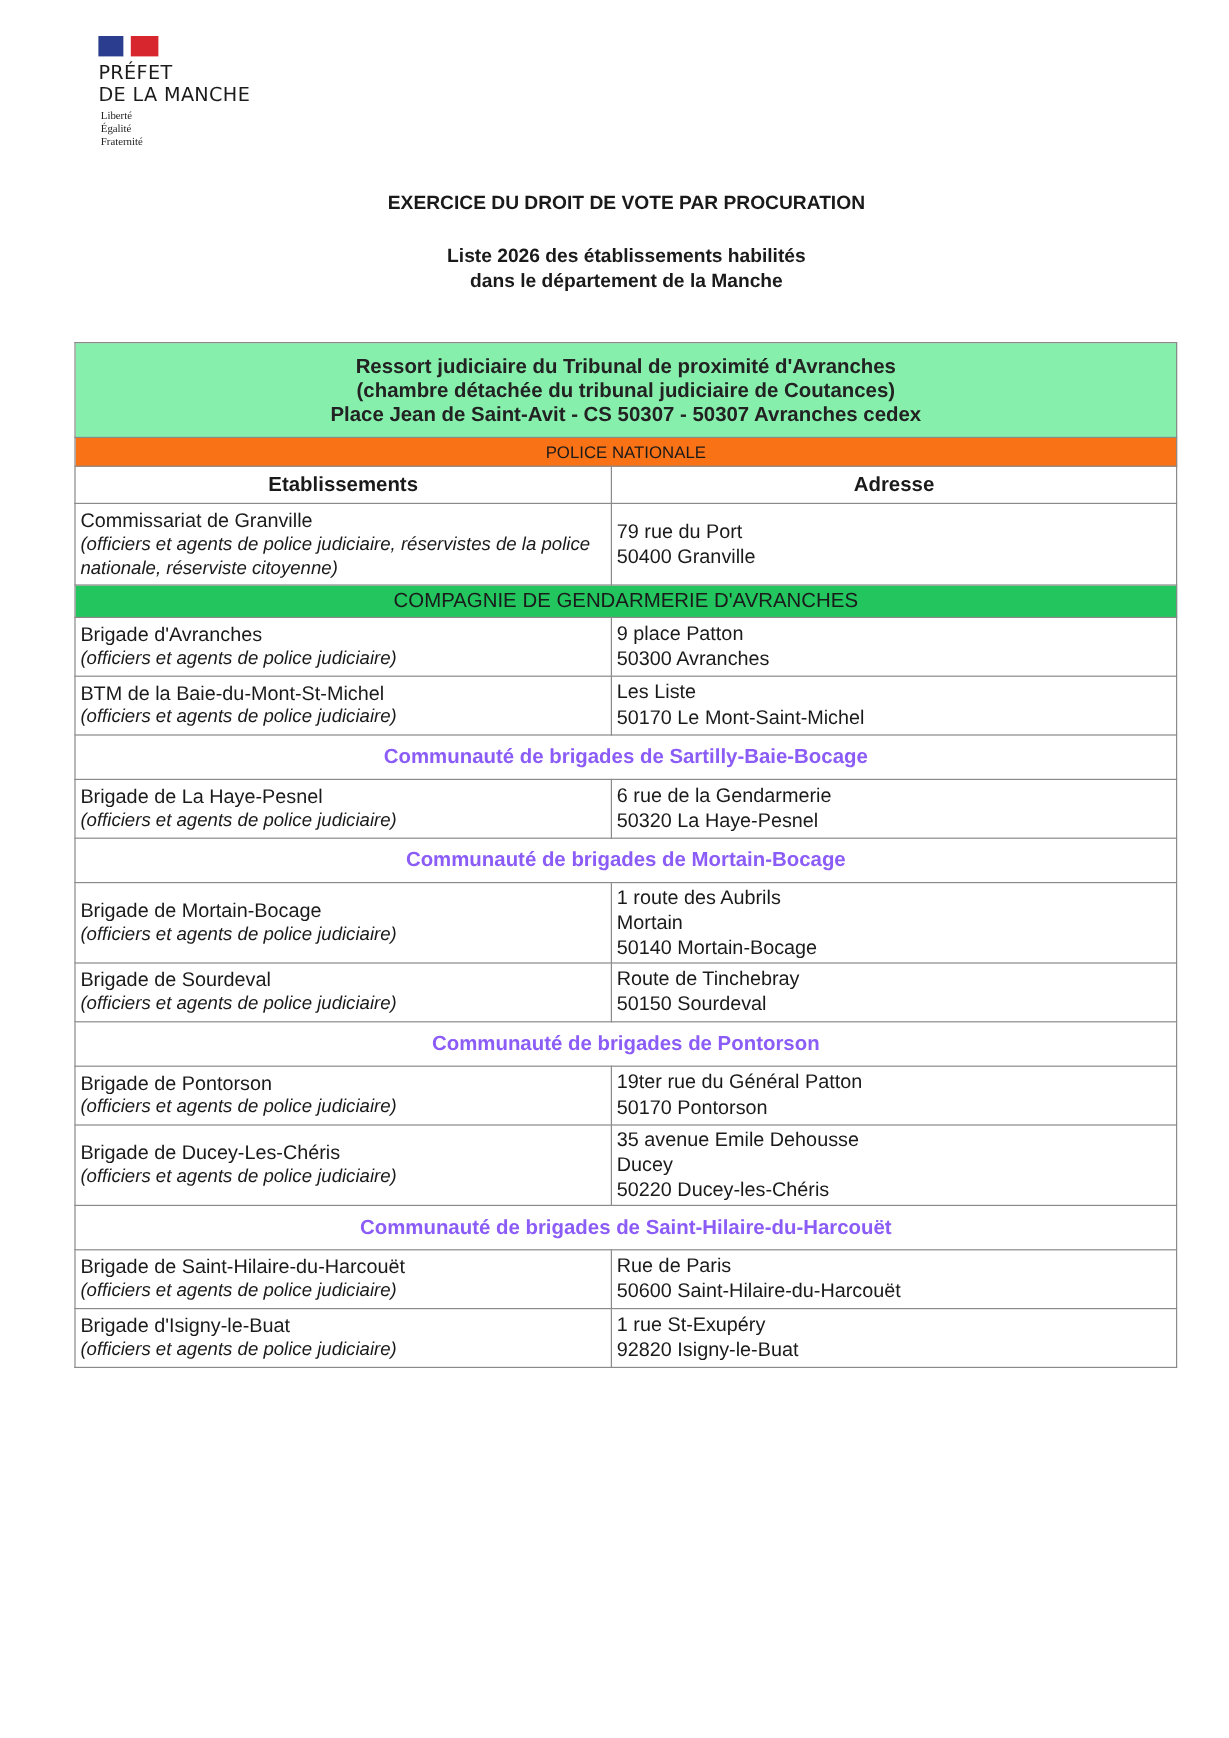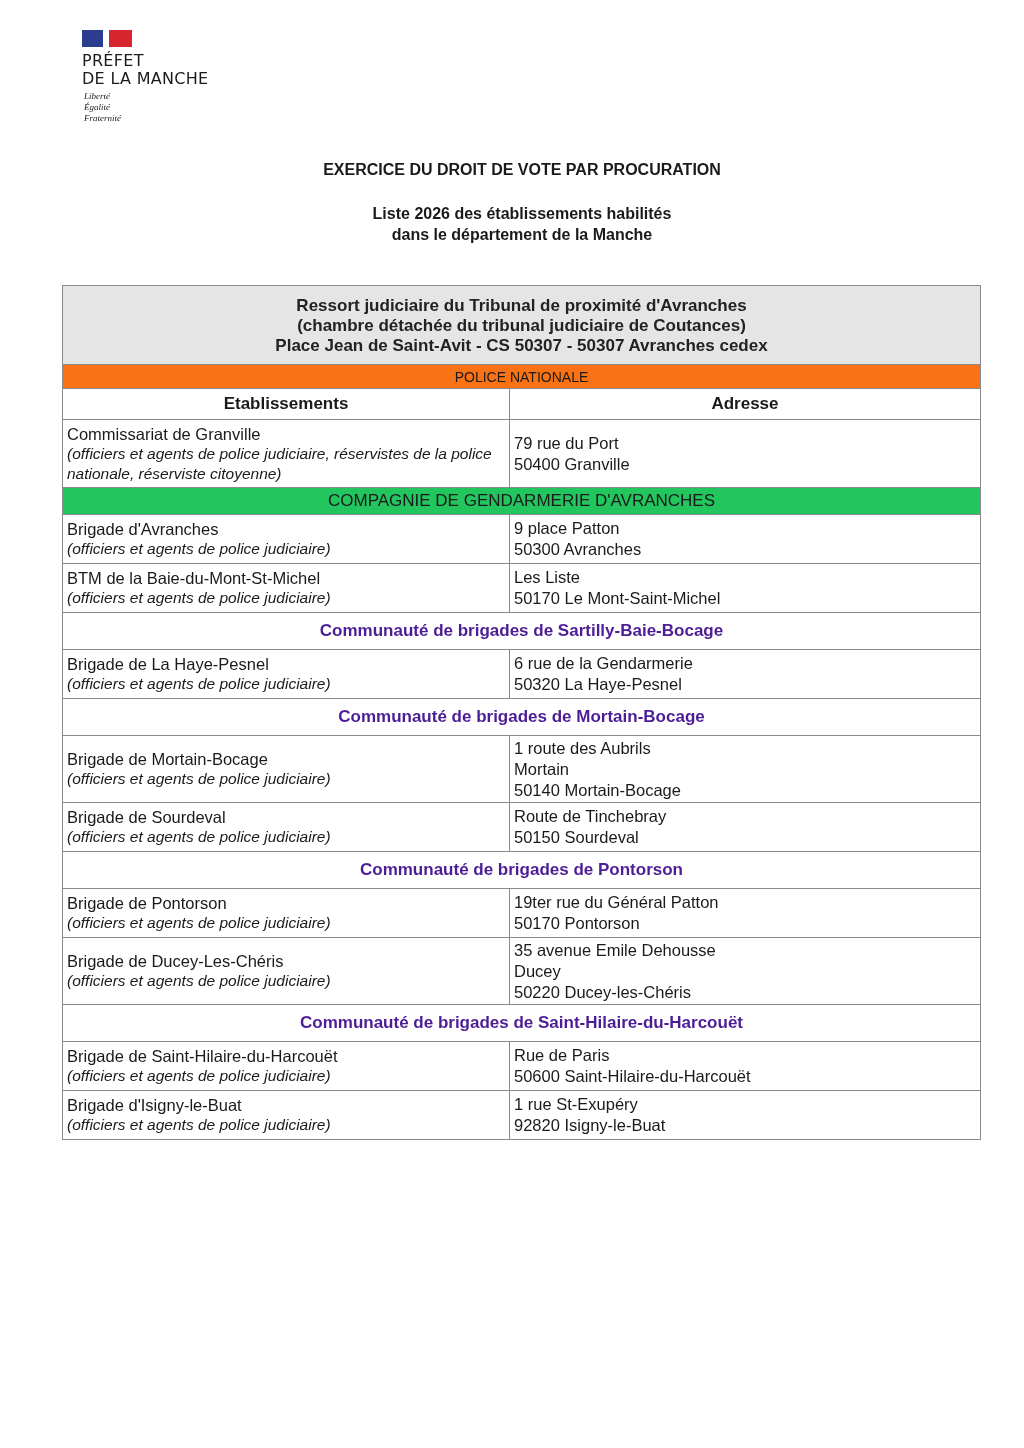--- a/index.html
+++ b/index.html
@@ -3,31 +3,31 @@
 <meta charset="utf-8">
 <style>
   html, body { margin: 0; padding: 0; background: #ffffff; }
   body { width: 1024px; height: 1448px; position: relative; overflow: hidden; font-family: "Liberation Sans", sans-serif; color: #1a1a1a; }
   .logo { position: absolute; left: 82px; top: 30px; }
   .flag { display: flex; width: 50px; height: 17px; }
   .flag .b { width: 21px; background: #2a3d8f; }
   .flag .w { width: 6px; background: #fff; }
   .flag .r { width: 23px; background: #d8262f; }
   .prefet { font-family: "DejaVu Sans", sans-serif; font-weight: normal; font-size: 16px; line-height: 18px; margin-top: 5px; color: #1b1b1b; letter-spacing: 0.3px; }
-  .motto { font-family: "Liberation Serif", serif; font-style: italic; font-size: 9px; line-height: 11px; margin-top: 3px; margin-left: 2px; color: #222; }
+  .motto { font-family: "Liberation Serif", serif; font-size: 9px; line-height: 11px; margin-top: 3px; margin-left: 2px; color: #222; }
   .title { position: absolute; left: 0; width: 1044px; text-align: center; font-weight: bold; }
   .t1 { top: 161px; font-size: 16px; }
   .t2 { top: 203px; font-size: 16px; line-height: 21px; }
   table { position: absolute; left: 62px; top: 285px; width: 919px; border-collapse: collapse; }
   td { border: 1px solid #8a8a8a; vertical-align: middle; padding: 0 4px; font-size: 16.5px; line-height: 20px; }
-  .ressort td { background: #e5e5e5; text-align: center; font-weight: bold; font-size: 17px; line-height: 20px; padding: 10px 4px 8px; color: #222; }
+  .ressort td { background: #86efac; text-align: center; font-weight: bold; font-size: 17px; line-height: 20px; padding: 10px 4px 8px; color: #222; }
   .police td { background: #f97316; text-align: center; font-size: 14px; height: 23px; }
   .colhead td { text-align: center; font-weight: bold; font-size: 17px; height: 30px; }
   .gend td { background: #22c55e; text-align: center; font-size: 17px; height: 26px; }
-  .cb td { text-align: center; font-weight: bold; color: #4c1d95; font-size: 17px; height: 36px; }
+  .cb td { text-align: center; font-weight: bold; color: #8b5cf6; font-size: 17px; height: 36px; }
   .cell-a { width: 438px; }
   .name { font-weight: normal; }
   .role { font-style: italic; font-size: 15.5px; }
   .row td { height: 48px; }
   .row3 td { height: 66px; }
   .addr div { line-height: 21px; }
 </style>
 </head>
 <body>
 

